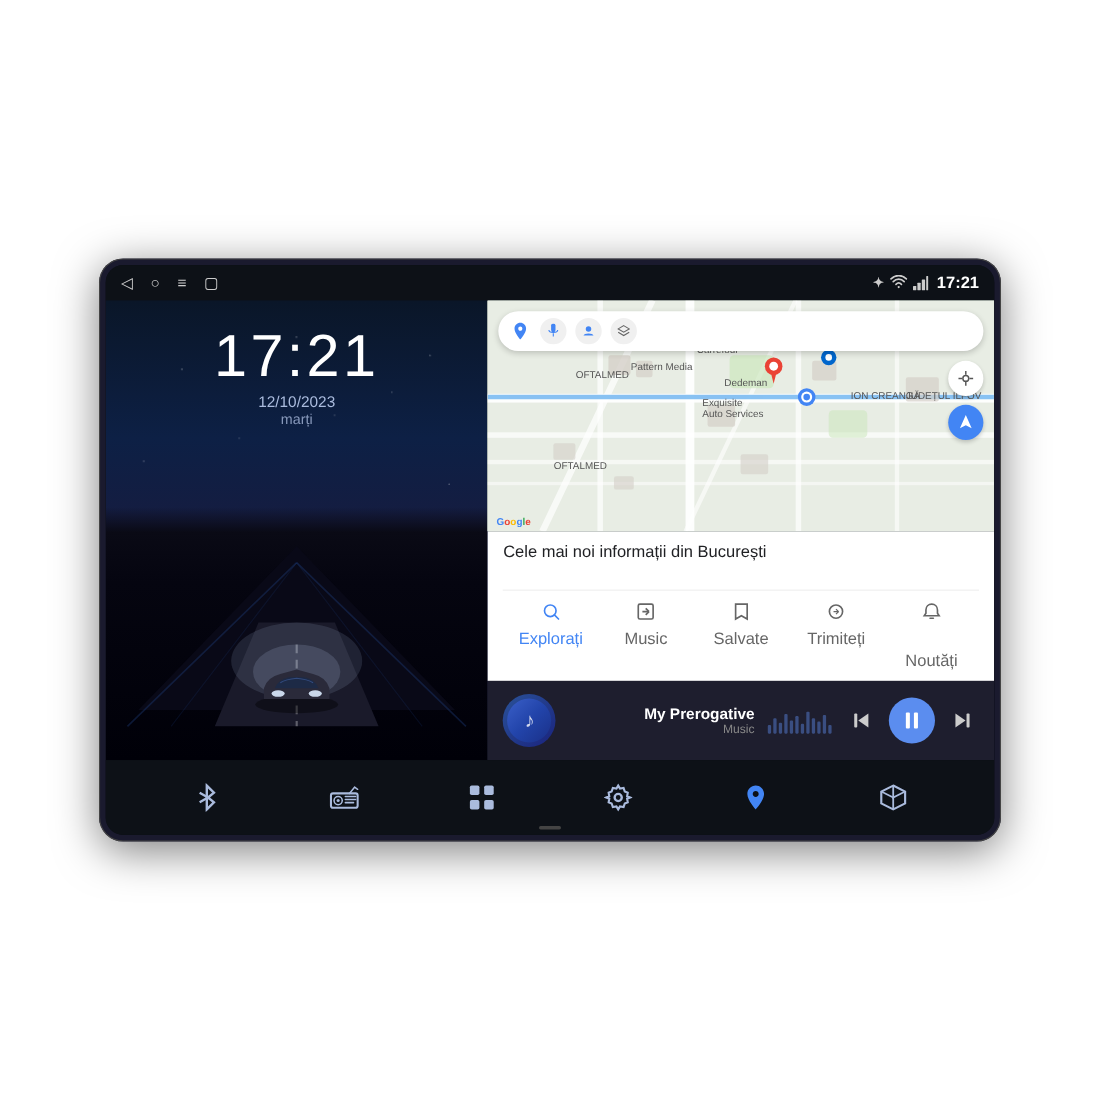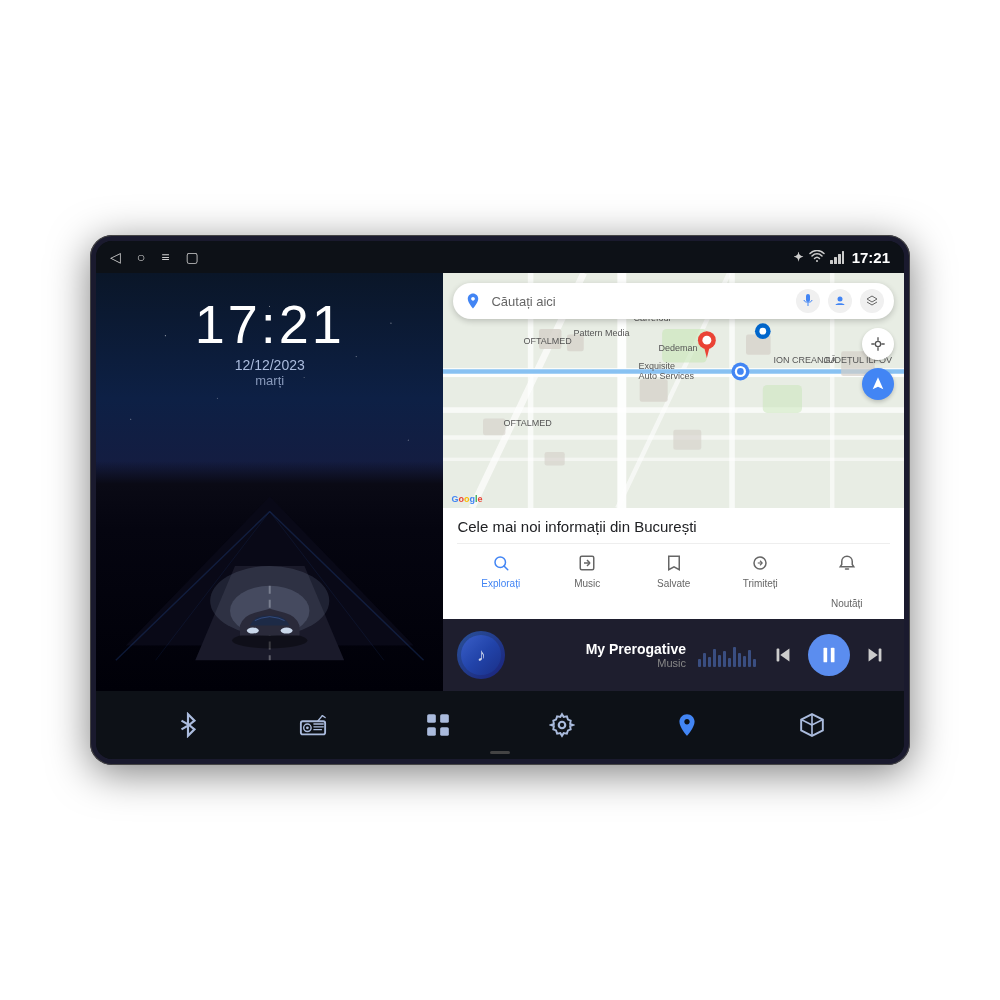--- a/index.html
+++ b/index.html
@@ -261,21 +261,21 @@
     
     .map-info-section {
       background: #fff;
       padding: 10px 14px 6px;
     }
 
     .map-info-title {
       font-size: 15px;
       font-weight: 500;
       color: #202124;
-      margin-bottom: 8px;
+      margin-bottom: 26px;
     }
 
     .map-nav-buttons {
       display: flex;
       gap: 0;
       border-top: 1px solid #eee;
       padding-top: 6px;
     }
 
     .map-nav-btn {
@@ -286,21 +286,21 @@
       gap: 2px;
       padding: 4px 2px;
     }
 
     .map-nav-icon {
       font-size: 16px;
       color: #4285f4;
     }
 
     .map-nav-label {
-      font-size: 10px;
+      font-size: 15px;
       color: #4285f4;
     }
 
     
     .music-player {
       background: #1e1e2e;
       padding: 10px 14px;
       display: flex;
       align-items: center;
       gap: 12px;
@@ -491,21 +491,21 @@
       </div>
     </div>
 
     <div class="main-content">
 
       <div class="left-panel">
         <div class="stars-bg"></div>
 
         <div class="clock-display">
           <div class="clock-time">17:21</div>
-          <div class="clock-date">12/12/2023</div>
+          <div class="clock-date">12/10/2023</div>
           <div class="clock-day">marți</div>
         </div>
 
         <div class="car-tunnel">
           <div class="tunnel-bg">
             <svg width="100%" height="100%" viewBox="0 0 350 220" preserveAspectRatio="xMidYMid meet">
 
               <path d="M175 30 L30 180 L320 180 Z" fill="#0a0a18" opacity="0.9"></path>
 
               <line x1="175" y1="45" x2="20" y2="195" stroke="rgba(30,60,120,0.4)" stroke-width="1.5"></line>
@@ -592,21 +592,20 @@
             <span class="map-label" style="top: 82px; left: 380px;">JUDEȚUL ILFOV</span>
             <span class="map-label" style="top: 145px; left: 60px;">OFTALMED</span>
           </div>
 
           <div class="map-search-bar">
             <div class="map-search-pin">
               <svg width="18" height="18" viewBox="0 0 24 24">
                 <path d="M12 2C8.13 2 5 5.13 5 9c0 5.25 7 13 7 13s7-7.75 7-13c0-3.87-3.13-7-7-7zm0 9.5c-1.38 0-2.5-1.12-2.5-2.5s1.12-2.5 2.5-2.5 2.5 1.12 2.5 2.5-1.12 2.5-2.5 2.5z" fill="#4285f4"></path>
               </svg>
             </div>
-            <span class="map-search-text">Căutați aici</span>
             <div class="map-search-icons">
               <div class="map-search-icon-btn">
                 <svg width="12" height="14" viewBox="0 0 24 28">
                   <rect x="8" y="0" width="8" height="16" rx="4" fill="#4285f4"></rect>
                   <path d="M4 12 C4 18 20 18 20 12" stroke="#4285f4" stroke-width="2" fill="none"></path>
                   <line x1="12" y1="18" x2="12" y2="24" stroke="#4285f4" stroke-width="2"></line>
                 </svg>
               </div>
               <div class="map-search-icon-btn">
                 <svg width="12" height="12" viewBox="0 0 24 24">

